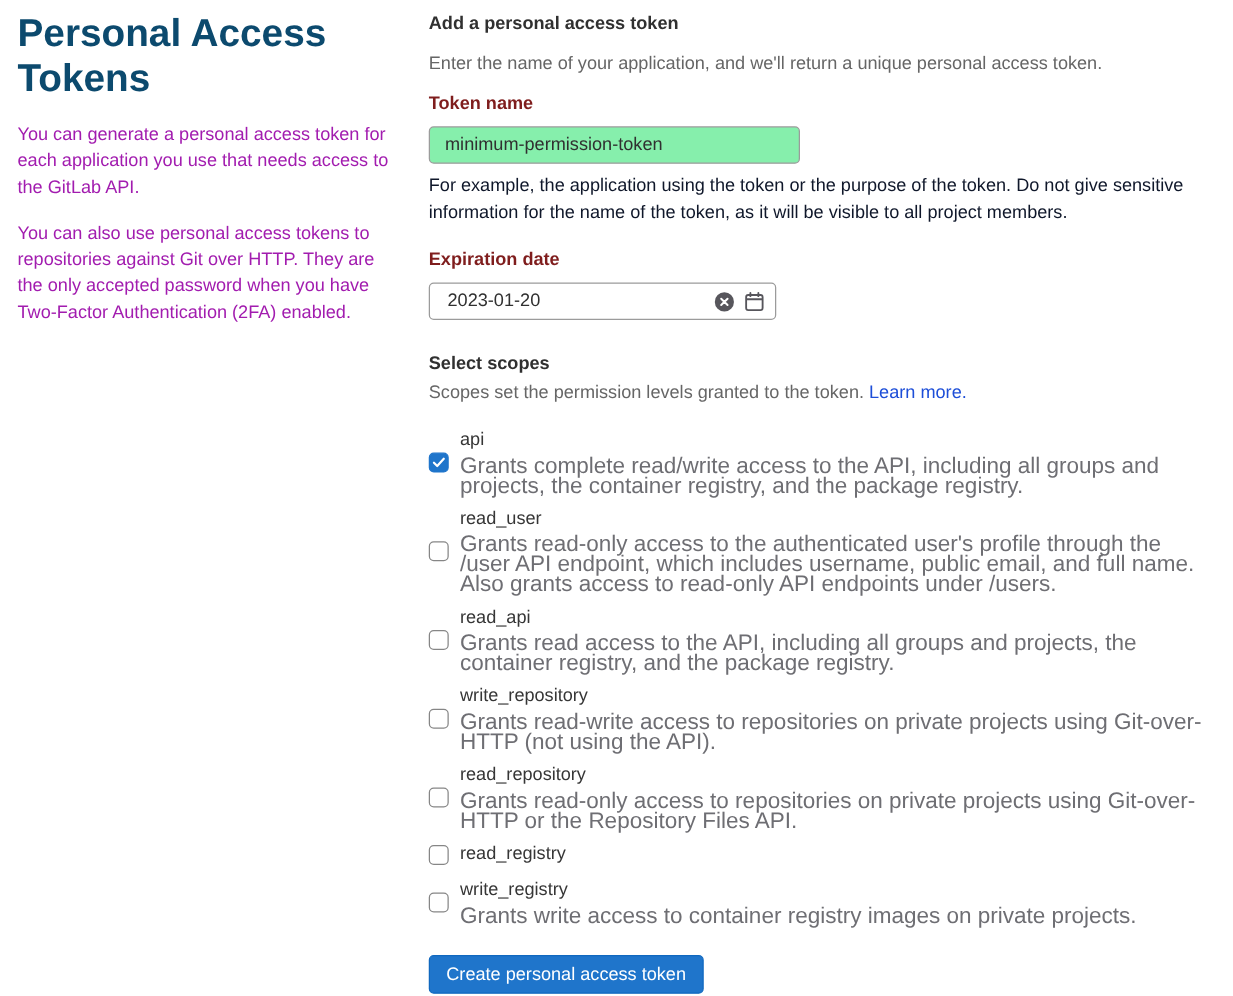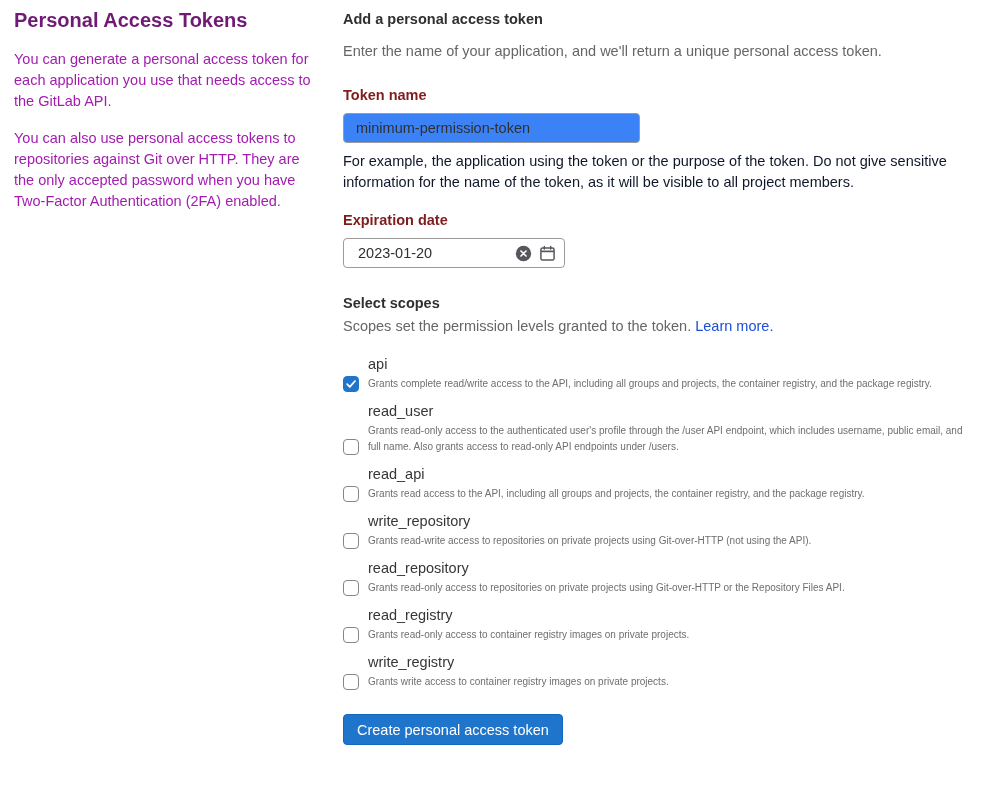--- a/index.html
+++ b/index.html
@@ -3,55 +3,55 @@
 <meta charset="utf-8">
 <style>
   html,body{margin:0;padding:0;background:#ffffff;}
   body{
     width:986px;height:797px;overflow:hidden;
     font-family:"Liberation Sans",sans-serif;
     font-size:14.5px;color:#303030;
   }
   .page{display:flex;}
   .left-col{flex:0 0 329px;width:329px;box-sizing:border-box;padding:9px 12px 0 14px;}
-  .page-title{font-size:20px;font-weight:700;margin:0 0 17px 0;color:#701a75;}
+  .page-title{font-size:31px;font-weight:700;margin:0 0 17px 0;color:#0c4a6e;}
   .left-col p{margin:0 0 16px 0;line-height:21px;color:#a21caf;}
   .right-col{width:620px;margin-left:14px;padding-top:10px;}
   .form-heading{font-weight:700;margin:1px 0 14px 0;color:#303030;}
-  .form-sub{color:#666;margin:0 0 26px 0;line-height:20px;}
+  .form-sub{color:#666;margin:0 0 14px 0;line-height:20px;}
   .field-label{font-weight:700;margin:0 0 10px 0;color:#7f1d1d;}
   .text-input{
     width:297px;height:30px;box-sizing:border-box;
     border:1px solid #9b9b9b;border-radius:4px;
-    padding:0 12px;font:inherit;color:#303030;background:#3b82f6;outline:none;
+    padding:0 12px;font:inherit;color:#303030;background:#86efac;outline:none;
   }
   .field-help{color:#0f172a;line-height:21px;margin:8px 0 19px 0;}
   .date-shell{
-    width:222px;height:30px;box-sizing:border-box;
+    width:278px;height:30px;box-sizing:border-box;
     border:1px solid #9b9b9b;border-radius:4px;
     display:flex;align-items:center;padding:0 8px 0 12px;margin-bottom:27px;background:#fff;
   }
   .date-shell input{border:none;outline:none;flex:1;min-width:0;font:inherit;color:#303030;background:transparent;}
   .icon-btn{flex:0 0 auto;width:17px;height:17px;margin-left:7px;cursor:pointer;display:block;padding:0;border:none;background:transparent;}
   .icon-btn svg{display:block;width:17px;height:17px;}
   .scopes-label{font-weight:700;margin:0 0 5px 0;}
   .scopes-help{color:#666;margin:0 0 18px 0;line-height:20px;}
   .link{color:#1d4ed8;text-decoration:none;cursor:pointer;}
-  .scope-row{display:flex;align-items:flex-end;margin-bottom:9px;}
+  .scope-row{display:flex;align-items:center;margin-bottom:9px;}
   .checkbox{
     flex:0 0 16px;width:16px;height:16px;box-sizing:border-box;
     border:1px solid #868686;border-radius:4px;background:#fff;
     margin:2px 9px 0 0;cursor:pointer;position:relative;
   }
   .checkbox svg{display:none;position:absolute;top:0;left:0;width:14px;height:14px;}
   .checkbox.checked{background:#1f75cb;border-color:#1f75cb;}
   .checkbox.checked svg{display:block;}
   .scope-body{flex:1;}
   .scope-name{line-height:20px;color:#363636;cursor:pointer;}
-  .scope-desc{color:#6e6e73;line-height:16px;margin-top:2px;font-size:10px;}
+  .scope-desc{color:#6e6e73;line-height:16px;margin-top:2px;font-size:18px;}
   .submit-btn{
     margin-top:15px;height:31px;padding:0 13px;
     background:#1f75cb;border:1px solid #1068bf;border-radius:4px;
     color:#fff;font:inherit;cursor:pointer;
   }
 </style>
 </head>
 <body>
 
 <div class="page">
@@ -143,21 +143,20 @@
       <div class="scope-desc">Grants read-only access to repositories on private projects using Git-over-HTTP or the Repository Files API.</div>
     </div>
   </div>
 
   <div class="scope-row">
     <div class="checkbox">
       
     </div>
     <div class="scope-body">
       <div class="scope-name">read_registry</div>
-      <div class="scope-desc">Grants read-only access to container registry images on private projects.</div>
     </div>
   </div>
 
   <div class="scope-row">
     <div class="checkbox">
       
     </div>
     <div class="scope-body">
       <div class="scope-name">write_registry</div>
       <div class="scope-desc">Grants write access to container registry images on private projects.</div>

